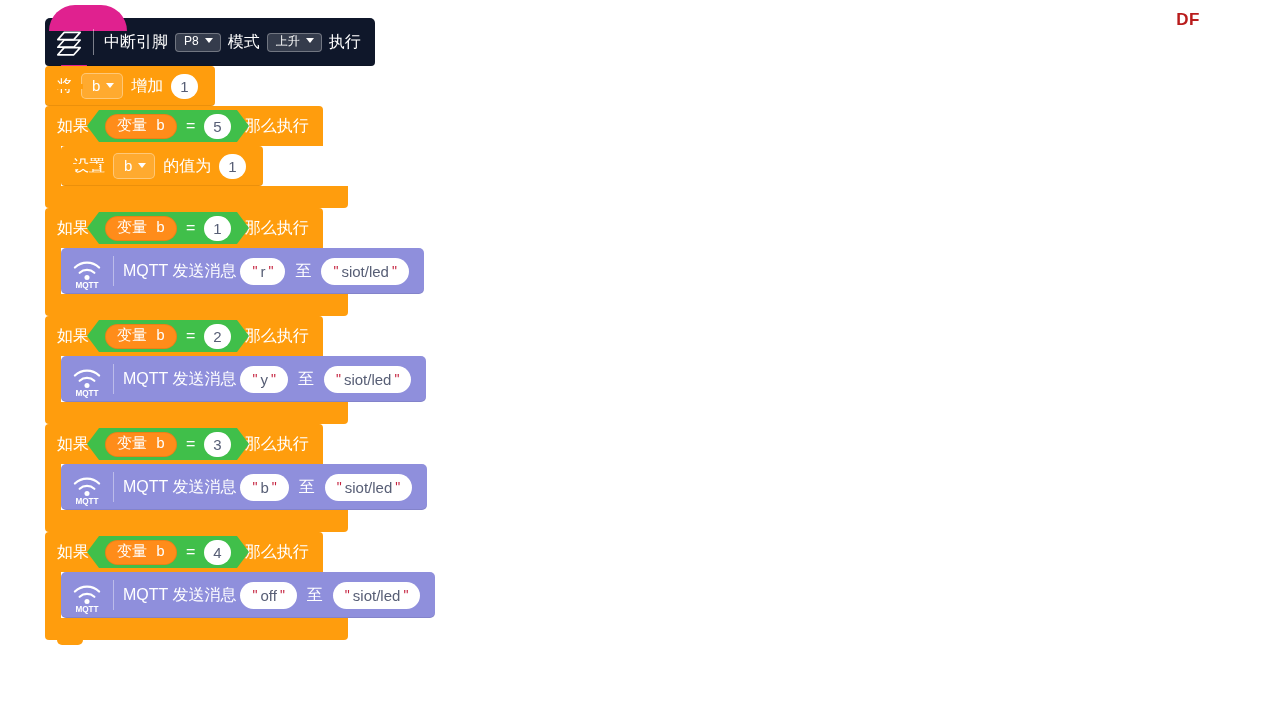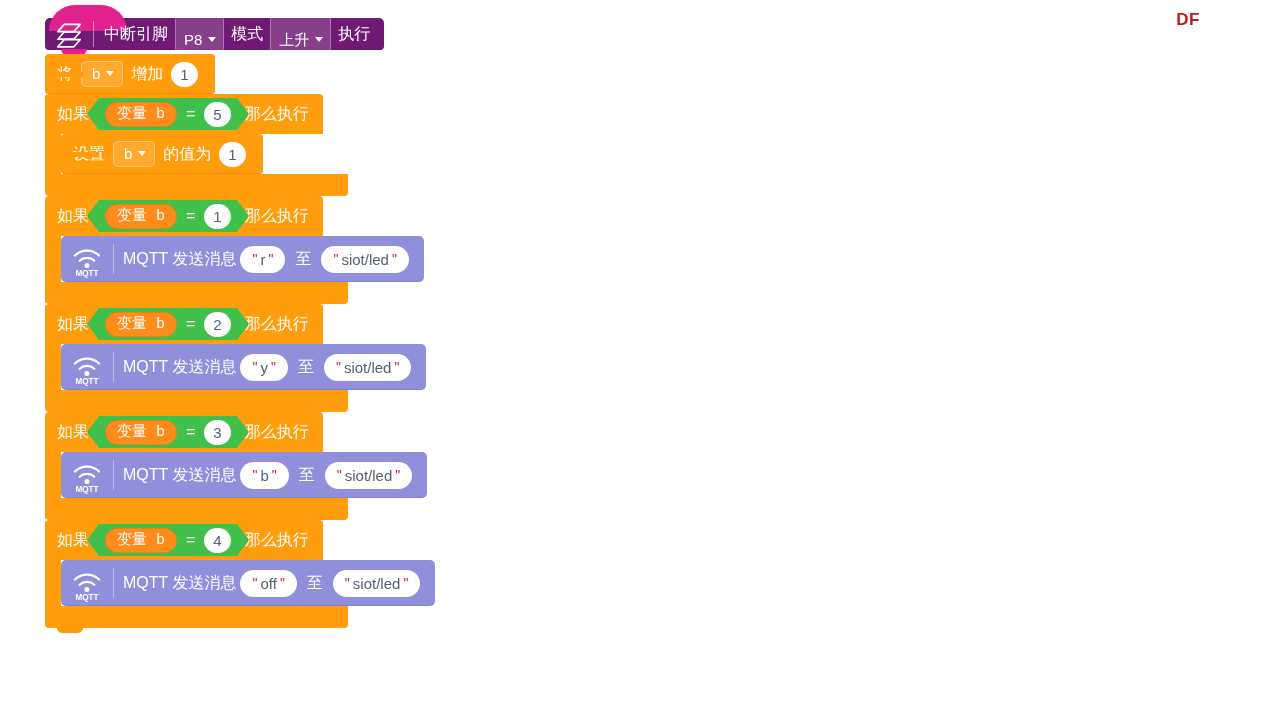--- a/index.html
+++ b/index.html
@@ -43,26 +43,26 @@
     color: #ffffff;
     font-size: 16px;
     line-height: 1;
     white-space: nowrap;
     user-select: none;
   }
 
   
   .hat {
     position: relative;
-    background: #701a75;
+    background: #0f172a;
     border-radius: 5px 5px 4px 4px;
     display: inline-flex;
     align-items: center;
     padding: 0 14px 0 8px;
-    height: 32px;
+    height: 48px;
     box-sizing: border-box;
     box-shadow: inset 0 -1px 0 rgba(0,0,0,0.10);
   }
   .hat-cap {
     position: absolute;
     left: 4px;
     top: -13px;
     width: 78px;
     height: 26px;
     background: #e0218f;
@@ -92,24 +92,24 @@
     background: rgba(255,255,255,0.45);
     margin: 0 10px 0 2px;
   }
 
   .pill-dd {
     display: inline-flex;
     align-items: center;
     background: rgba(255,255,255,0.16);
     border: 1px solid rgba(255,255,255,0.30);
     border-radius: 4px;
-    padding: 15px 7px 4px 8px;
+    padding: 1px 7px 4px 8px;
     margin: 0 7px;
     color: #ffffff;
-    font-size: 15px;
+    font-size: 12px;
     line-height: 1;
   }
   .caret {
     display: inline-block;
     margin-left: 6px;
     width: 0; height: 0;
     border-left: 4px solid transparent;
     border-right: 4px solid transparent;
     border-top: 5px solid #ffffff;
   }

